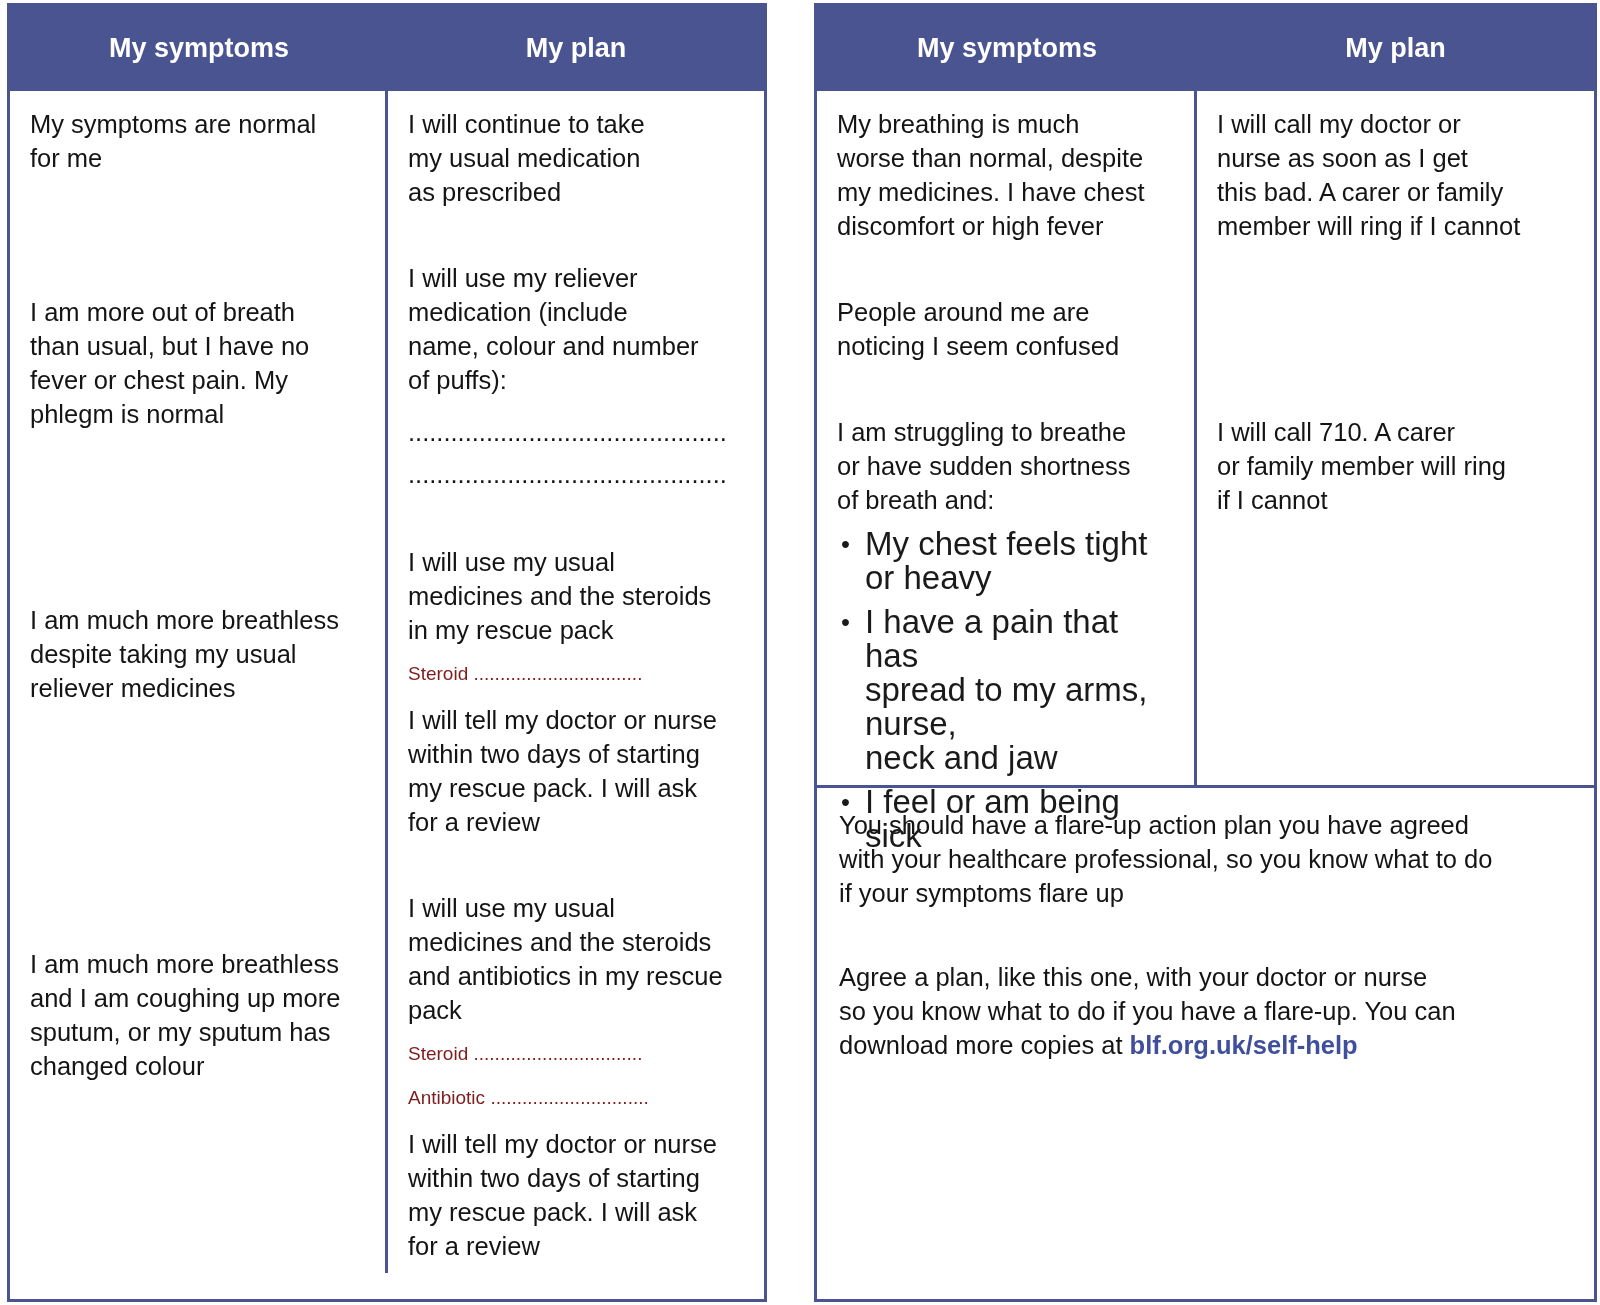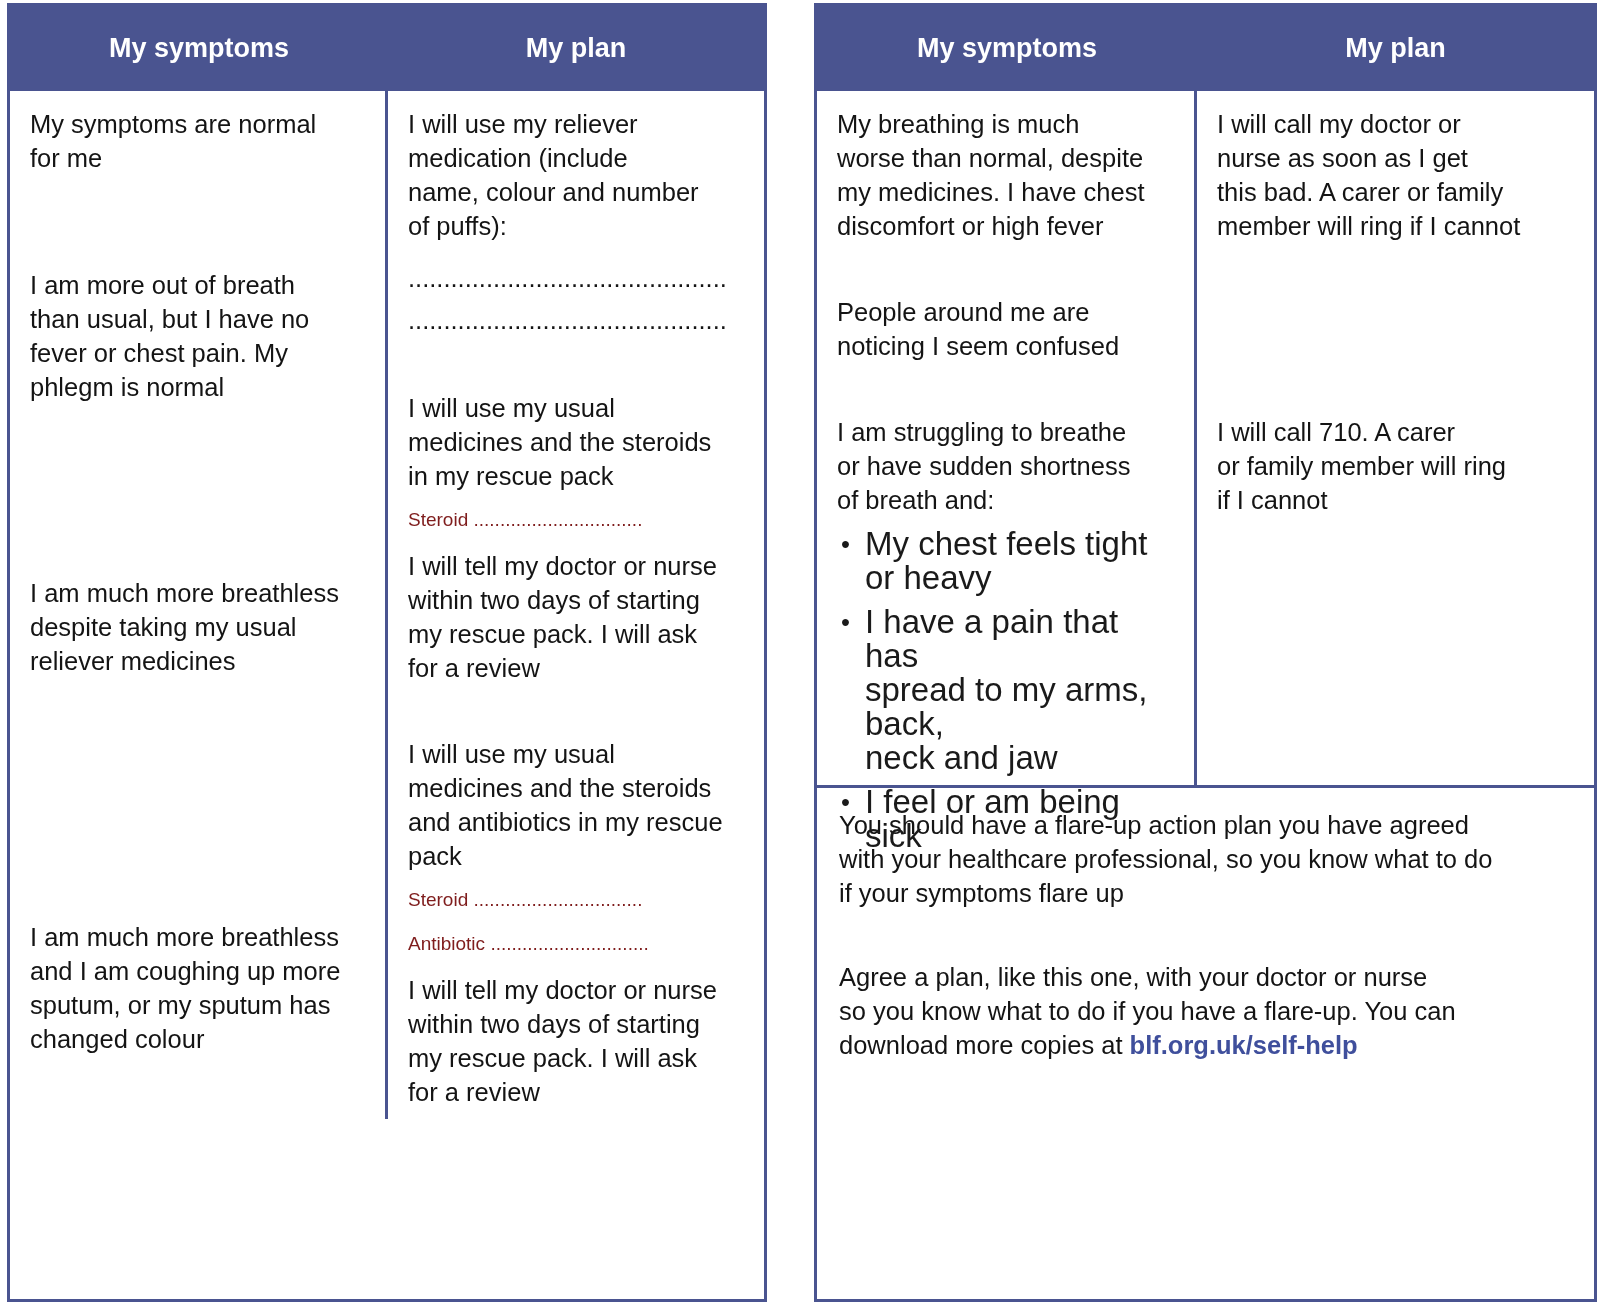--- a/index.html
+++ b/index.html
@@ -154,36 +154,39 @@
   <div class="panel panel-left">
 
     <div class="thead">
       <div class="th c1">My symptoms</div>
       <div class="th c2">My plan</div>
     </div>
 
     <div class="tbody">
 
       <div class="col col-sym c1">
-        <div class="blk" style="margin-bottom:93px">My symptoms are normal
+        <div class="blk" style="margin-bottom:120px">My symptoms are normal
 for me</div>
         <div class="blk" style="margin-bottom:172px">I am more out of breath
 than usual, but I have no
 fever or chest pain. My
 phlegm is normal</div>
         <div class="blk" style="margin-bottom:242px">I am much more breathless
 despite taking my usual
 reliever medicines</div>
         <div class="blk">I am much more breathless
 and I am coughing up more
 sputum, or my sputum has
 changed colour</div>
       </div>
 
       <div class="col c2">
+        <div class="blk" style="margin-bottom:52px">I will continue to take
+my usual medication
+as prescribed</div>
 
         <div class="blk tight">I will use my reliever
 medication (include
 name, colour and number
 of puffs):</div>
         <div class="dotline spacer-top">.............................................</div>
         <div class="dotline" style="margin-bottom:54px">.............................................</div>
 
         <div class="blk tight">I will use my usual
 medicines and the steroids
@@ -225,21 +228,21 @@
 discomfort or high fever</div>
         <div class="blk gap-xl">People around me are
 noticing I seem confused</div>
         <div class="blk tight">I am struggling to breathe
 or have sudden shortness
 of breath and:</div>
         <ul class="bullets">
           <li>My chest feels tight
 or heavy</li>
           <li>I have a pain that has
-spread to my arms, back,
+spread to my arms, nurse,
 neck and jaw</li>
           <li>I feel or am being sick</li>
         </ul>
       </div>
 
       <div class="col c2">
         <div class="blk" style="margin-bottom:172px">I will call my doctor or
 nurse as soon as I get
 this bad. A carer or family
 member will ring if I cannot</div>

